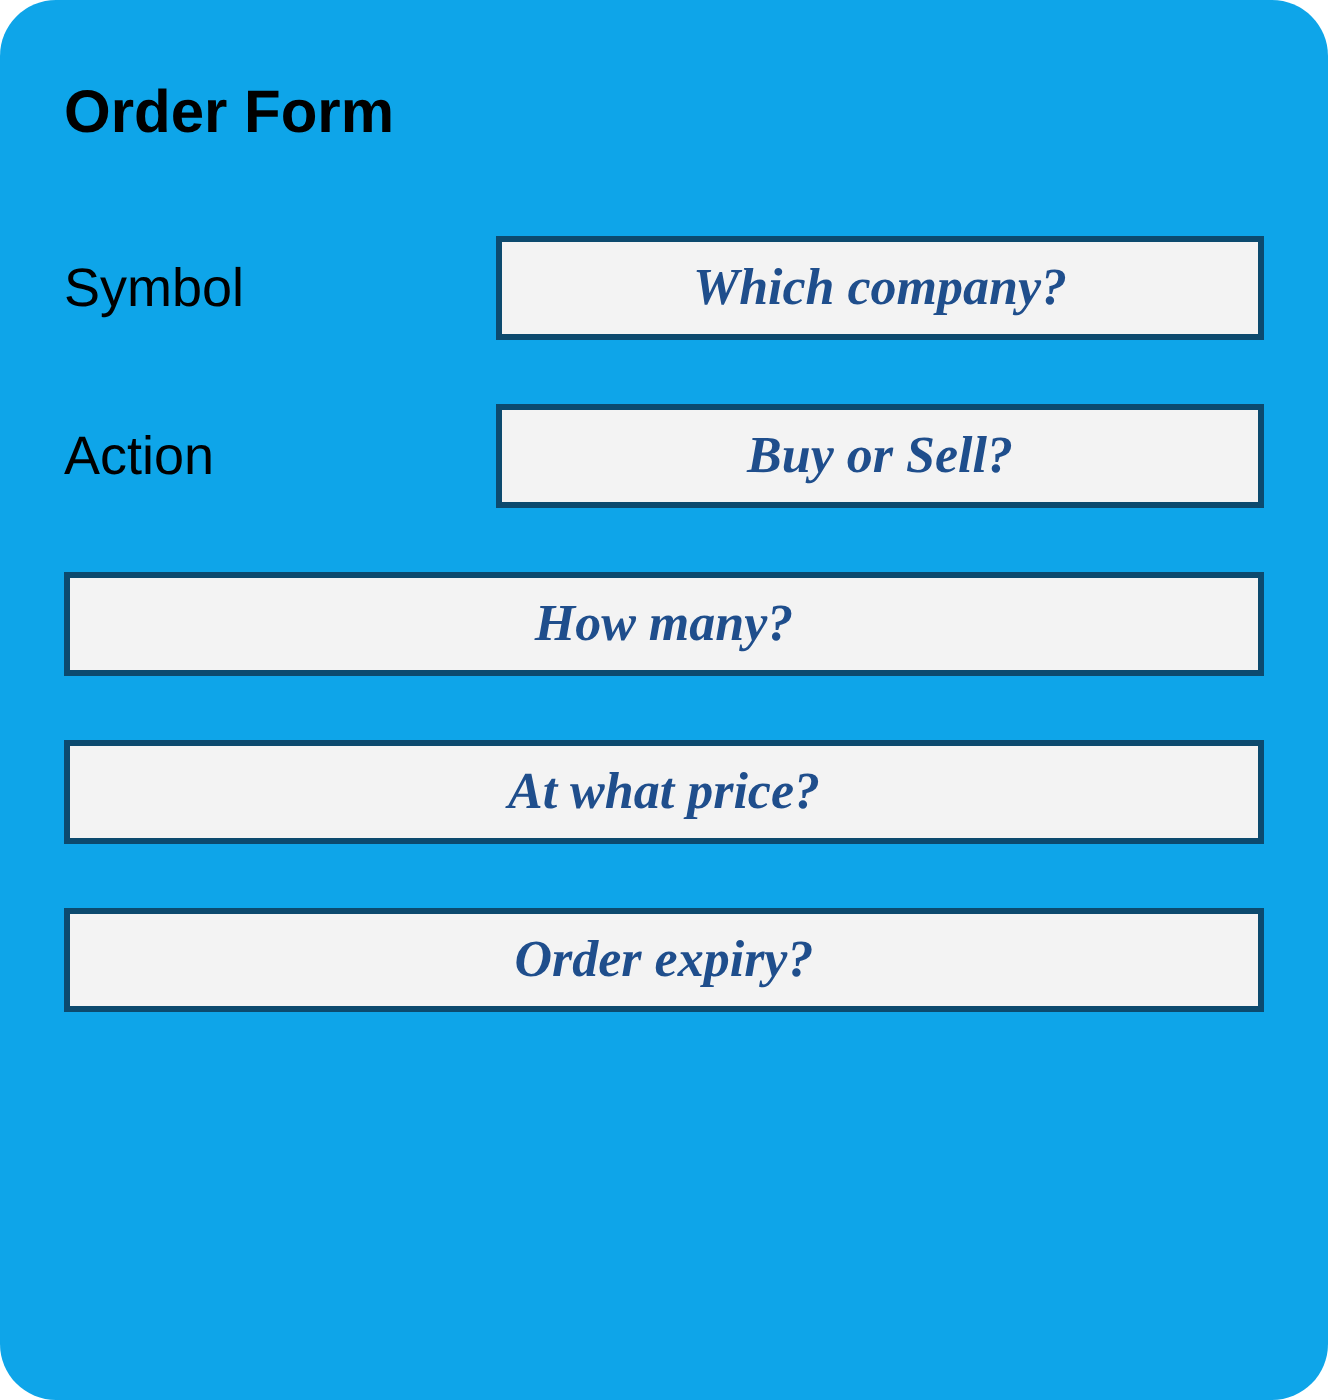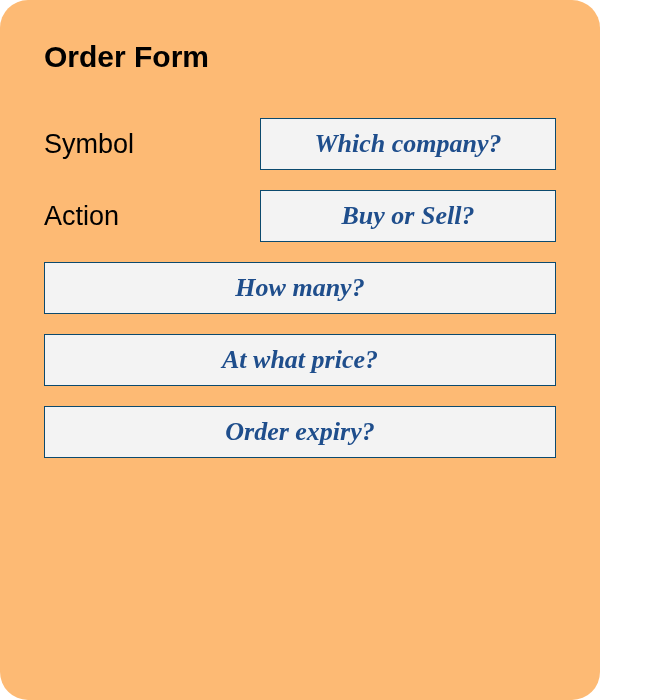--- a/index.html
+++ b/index.html
@@ -7,51 +7,51 @@
       padding: 0;
       box-sizing: border-box;
     }
     body {
       width: 664px;
       height: 700px;
       font-family: -apple-system, BlinkMacSystemFont, "Segoe UI", Arial, sans-serif;
       background: #ffffff;
     }
     .panel {
-      width: 600px;
+      width: 664px;
       height: 700px;
-      background: #fdba74;
+      background: #0ea5e9;
       border-radius: 28px;
-      padding: 40px 44px;
+      padding: 40px 32px;
     }
     .panel-title {
       font-size: 30px;
       font-weight: 700;
       color: #000000;
       margin-bottom: 44px;
     }
     .form-rows {
       display: flex;
       flex-direction: column;
-      gap: 20px;
+      gap: 32px;
     }
     .form-row {
       display: flex;
       align-items: center;
     }
     .field-label {
       width: 216px;
       font-size: 27px;
       font-weight: 400;
       color: #000000;
     }
     .field-box {
       flex: 1;
       height: 52px;
-      border: 1px solid #0c4a6e;
+      border: 3px solid #0c4a6e;
       background: #f3f3f3;
       display: flex;
       align-items: center;
       justify-content: center;
       font-family: "Segoe Script", "Comic Sans MS", "Brush Script MT", cursive;
       font-size: 26px;
       font-weight: 700;
       font-style: italic;
       color: #1f4e8c;
     }

